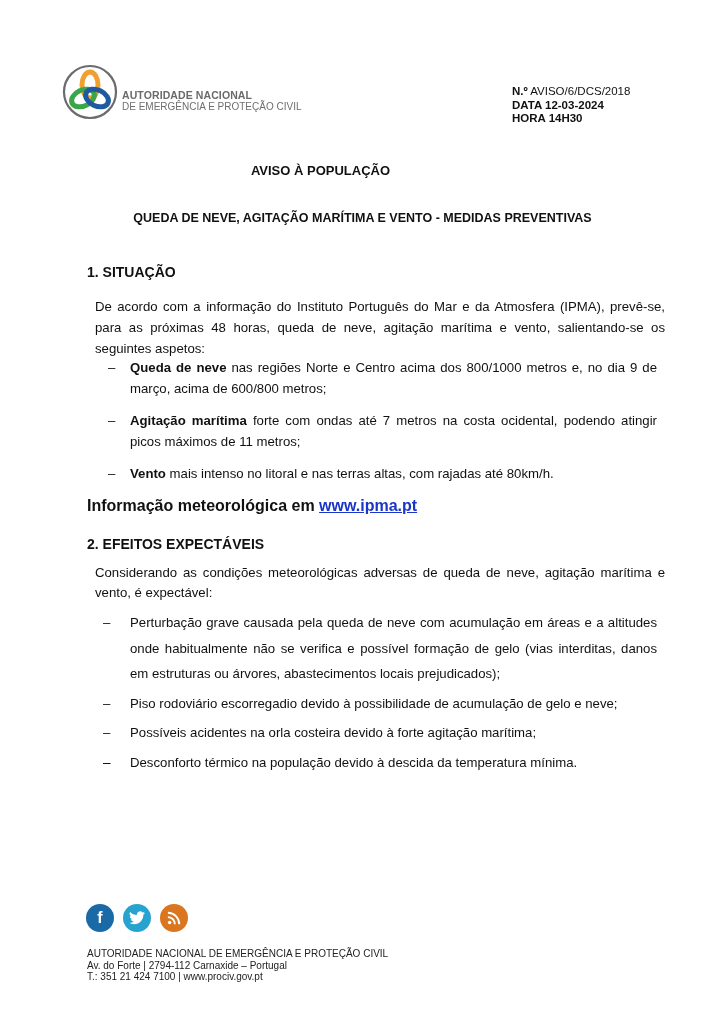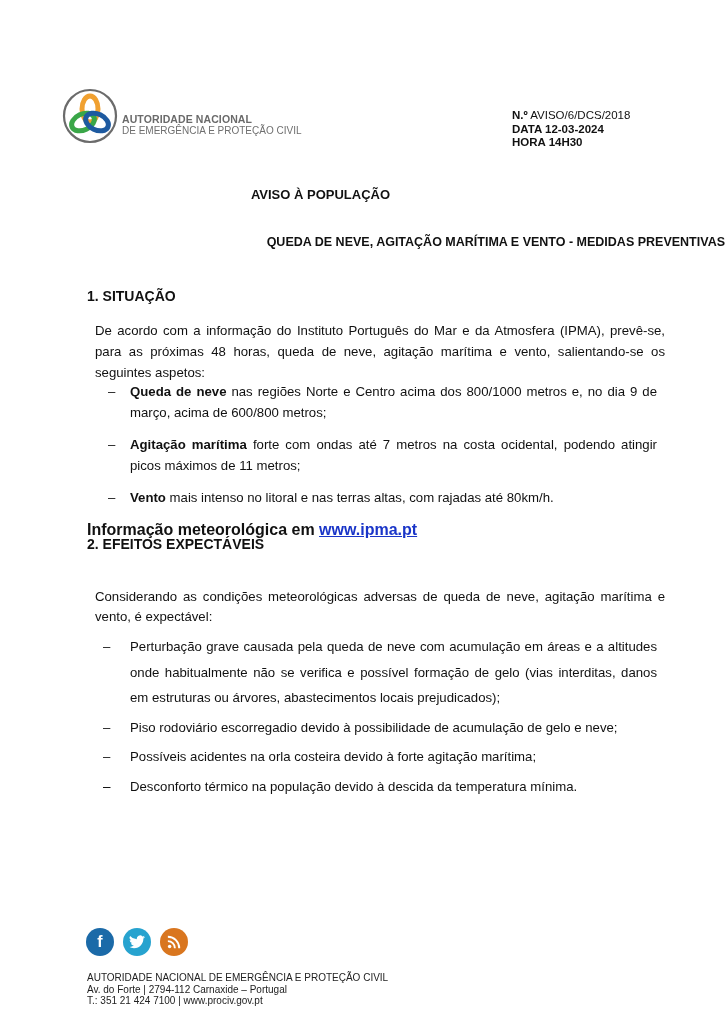--- a/index.html
+++ b/index.html
@@ -1,29 +1,29 @@
 <!DOCTYPE html>
 <html><head>
 <meta charset="utf-8">
 <style>
   html, body { margin: 0; padding: 0; background: #fff; }
   body { width: 725px; height: 1024px; position: relative; overflow: hidden;
          font-family: "Liberation Sans", sans-serif; color: #111; }
-  .abs { position: absolute; margin-top: 24px; }
+  .abs { position: absolute; }
 
   
   .logo { left: 62px; top: 64px; width: 56px; height: 56px; }
   .org-name { left: 122px; top: 90px; font-size: 10.5px; line-height: 11px; color: #6f6f6f; }
   .org-name .l1 { font-weight: bold; color: #6a6a6a; letter-spacing: 0.1px; }
   .org-name .l2 { font-size: 10px; }
   .ref { left: 512px; top: 85px; font-size: 11.5px; line-height: 13.5px; color: #111; }
   .ref b { font-weight: bold; }
 
   .title { left: 0; width: 641px; top: 163px; text-align: center; font-weight: bold; font-size: 13px; }
-  .subtitle { left: 0; width: 725px; top: 211px; text-align: right; font-weight: bold; font-size: 12.5px; }
+  .subtitle { left: 0; width: 725px; top: 211px; text-align: center; font-weight: bold; font-size: 12.5px; }
 
   .h2 { left: 87px; font-weight: bold; font-size: 14px; }
   .para { left: 95px; width: 570px; font-size: 13.2px; line-height: 21px; text-align: justify; }
   .para.tight { line-height: 20px; }
 
   .bullets1 { left: 130px; width: 527px; top: 358px; font-size: 13.2px; }
   .bullets1 .item { position: relative; line-height: 20.5px; text-align: justify; margin-bottom: 12px; }
   .bullets1 .dash { position: absolute; left: -22px; top: 0; }
 
   .info { left: 87px; top: 497px; font-weight: bold; font-size: 16px; }
@@ -81,21 +81,21 @@
   <div class="item">
     <span class="dash">–</span>
     <b>Vento</b><span> mais intenso no litoral e nas terras altas, com rajadas até 80km/h.</span>
   </div>
 </div>
 
 <div class="abs info">
   <span>Informação meteorológica em </span><a>www.ipma.pt</a>
 </div>
 
-<div class="abs h2" style="top:512px;">2. EFEITOS EXPECTÁVEIS</div>
+<div class="abs h2" style="top:536px;">2. EFEITOS EXPECTÁVEIS</div>
 <div class="abs para tight" style="top:563px;">Considerando as condições meteorológicas adversas de queda de neve, agitação marítima e vento, é expectável:</div>
 
 <div class="abs bullets2">
   <div class="item"><span class="dash">–</span><span>Perturbação grave causada pela queda de neve com acumulação em áreas e a altitudes onde habitualmente não se verifica e possível formação de gelo (vias interditas, danos em estruturas ou árvores, abastecimentos locais prejudicados);</span></div>
   <div class="item"><span class="dash">–</span><span>Piso rodoviário escorregadio devido à possibilidade de acumulação de gelo e neve;</span></div>
   <div class="item"><span class="dash">–</span><span>Possíveis acidentes na orla costeira devido à forte agitação marítima;</span></div>
   <div class="item"><span class="dash">–</span></div>
   <div class="item"><span class="dash">–</span><span>Desconforto térmico na população devido à descida da temperatura mínima.</span></div>
 </div>
 

